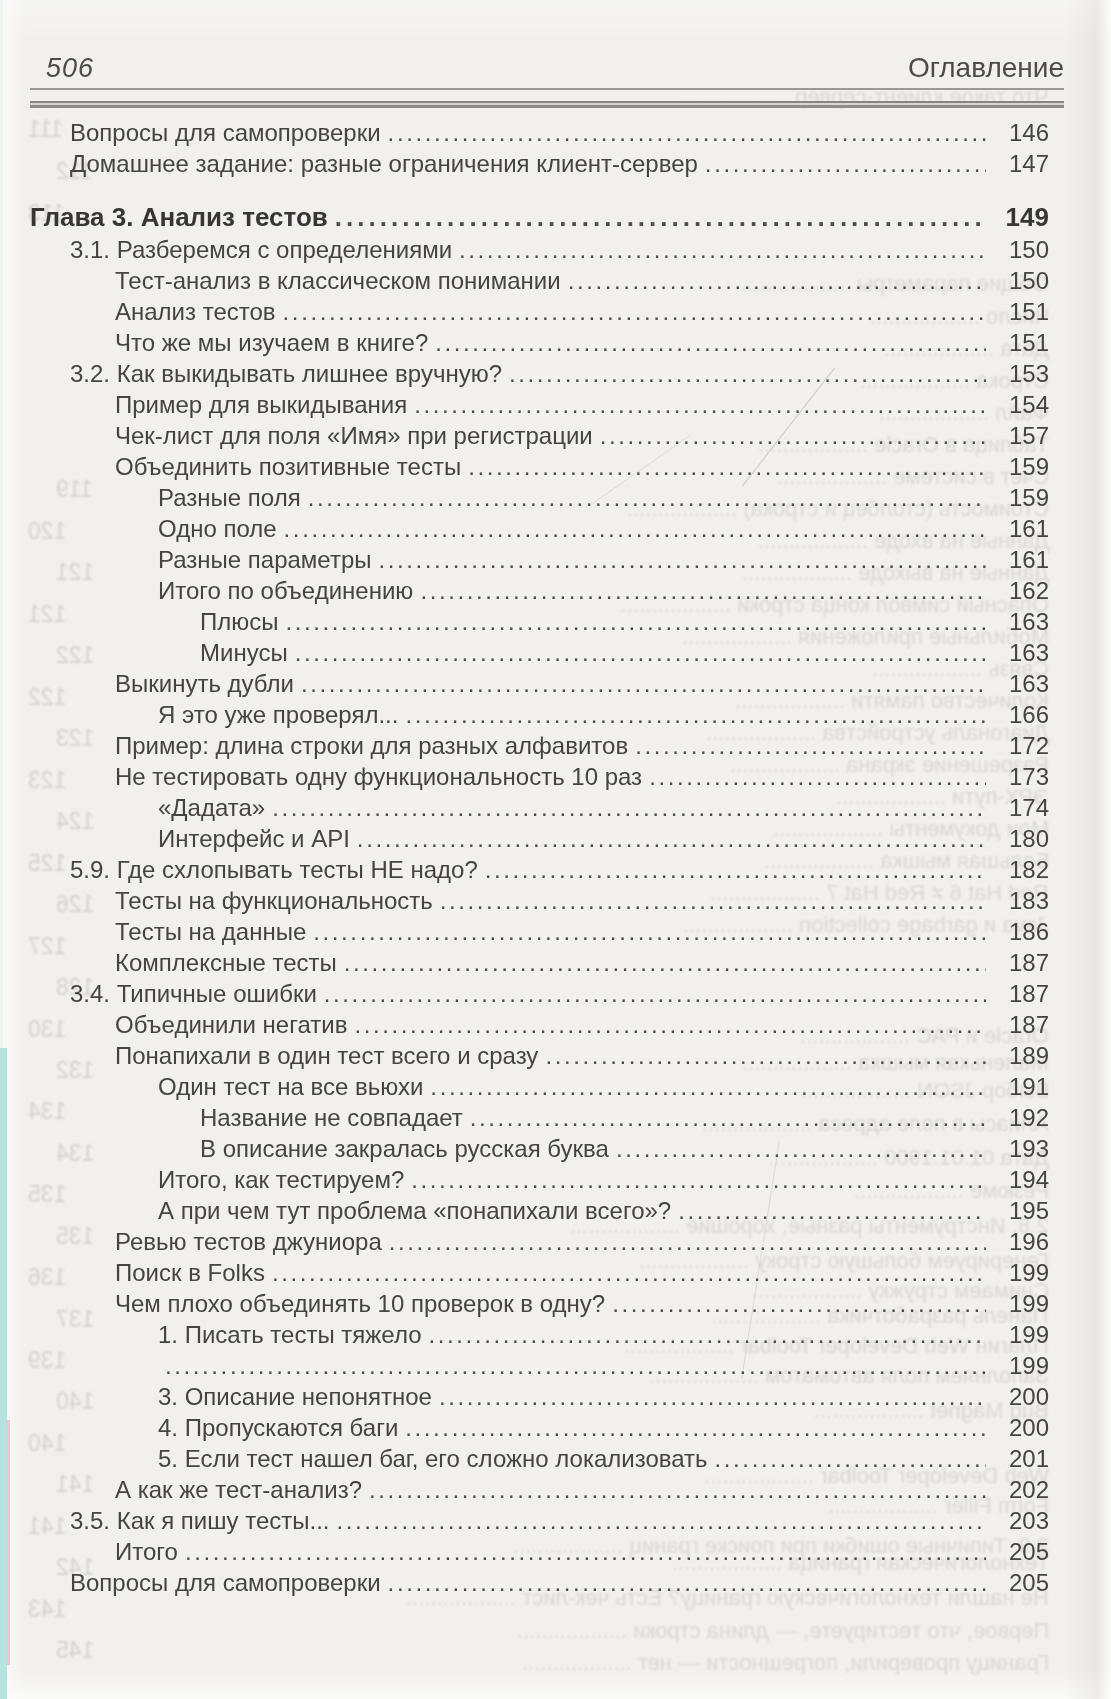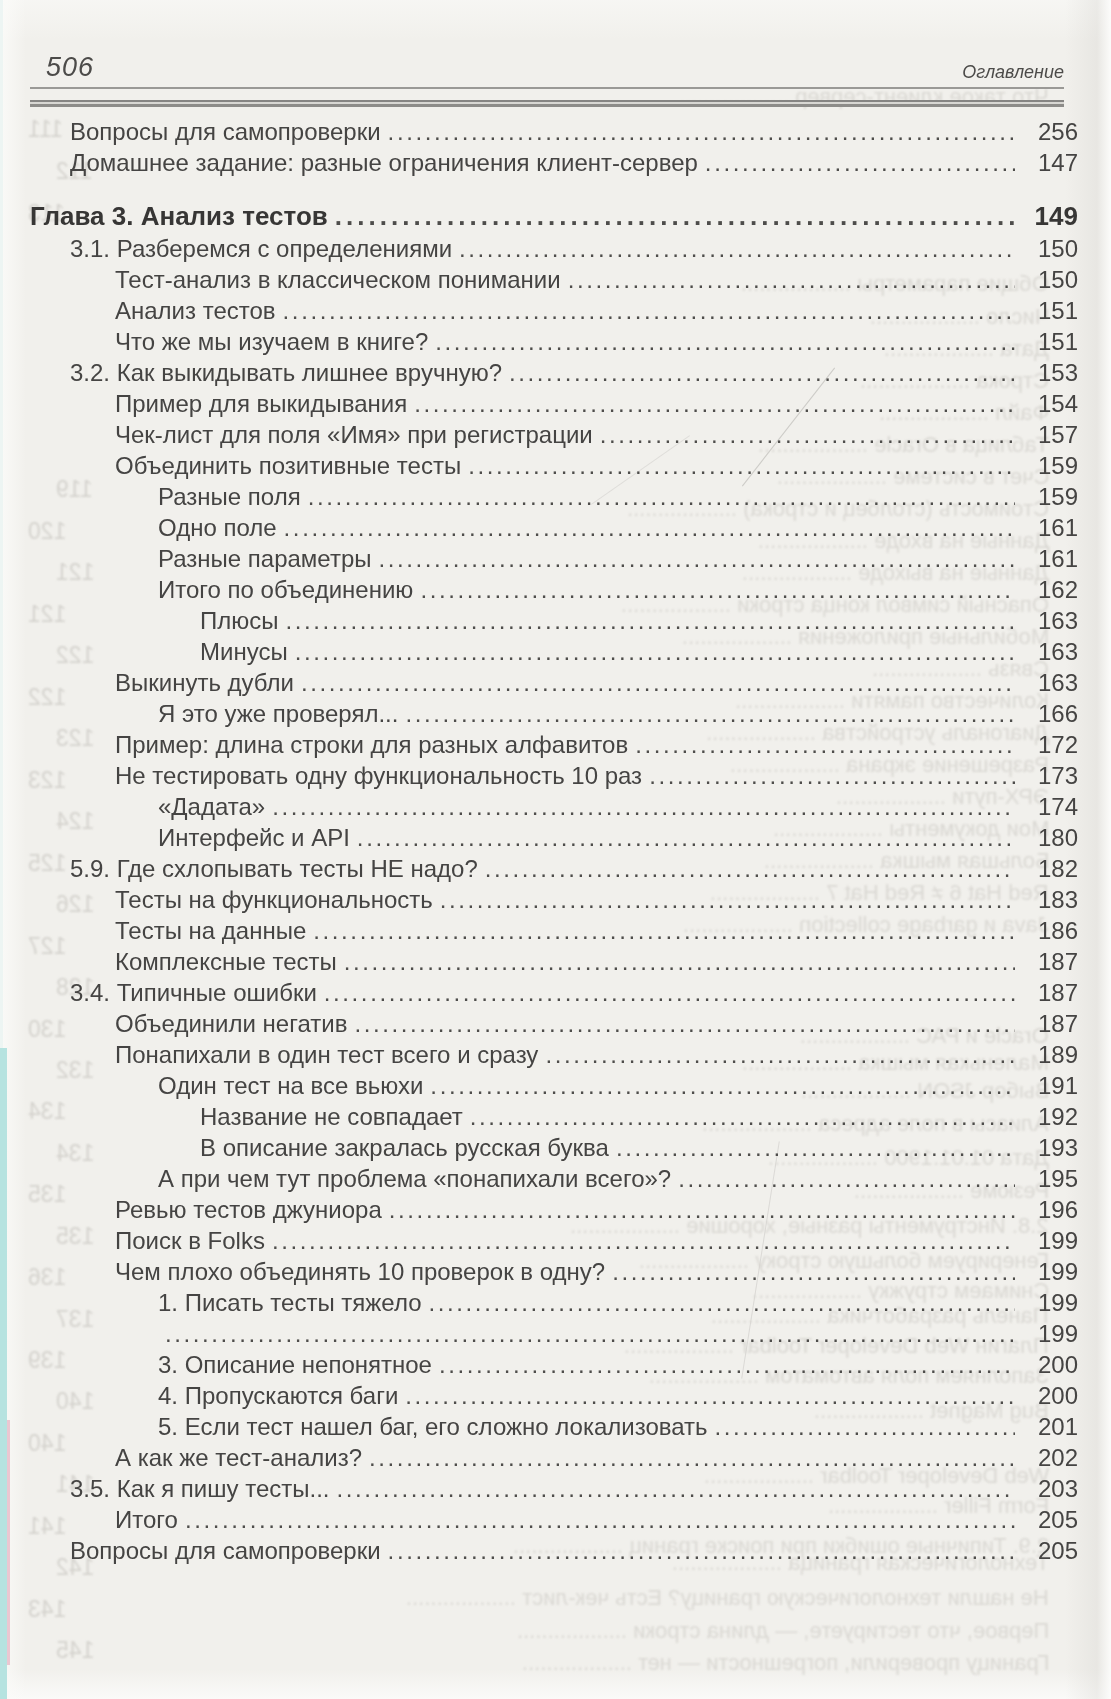--- a/index.html
+++ b/index.html
@@ -38,33 +38,33 @@
     font-size:22px;color:#d6d4cf;filter:blur(1.1px);opacity:.85;white-space:nowrap;
   }
 
   
   .content{position:relative;z-index:2;}
   .header{
     display:flex;justify-content:space-between;align-items:flex-end;
     padding:52px 47px 0 46px;
   }
   .pagenum{font-size:27px;font-style:italic;color:#4c4b49;letter-spacing:1px;}
-  .headtitle{font-size:18px;font-style:italic;color:#4c4b49;}
+  .headtitle{font-size:28px;color:#4c4b49;}
   .rule-thin{height:2px;background:#9a9996;margin:4px 47px 0 30px;}
   .rule-thick{
     height:7px;margin:11px 47px 0 30px;
     background:linear-gradient(#868583 0 2px,#d8d7d3 2px 4px,#8d8c89 4px 7px);
     filter:blur(.35px);
   }
 
   .toc{margin-top:9px;}
   .row{
     display:flex;align-items:flex-start;
     height:31px;line-height:31px;font-size:24px;
-    margin-right:33px;white-space:nowrap;
+    margin-right:62px;white-space:nowrap;
   }
   .l0{margin-left:30px;}
   .l1{margin-left:70px;}
   .l2{margin-left:115px;}
   .l3{margin-left:158px;}
   .l4{margin-left:200px;}
   .chapter{font-weight:bold;font-size:26px;height:34px;line-height:34px;margin-top:21px;color:#373635;}
   .chapter .leader{letter-spacing:4px;}
   .t{flex:0 0 auto;}
   .leader{
@@ -168,21 +168,21 @@
       <span class="pagenum">506</span>
       <span class="headtitle">Оглавление</span>
     </div>
     <div class="rule-thin"></div>
     <div class="rule-thick"></div>
 
     <div class="toc" id="toc">
         <div class="row l1">
           <span class="t">Вопросы для самопроверки</span>
           <span class="leader"></span>
-          <span class="pg">256</span>
+          <span class="pg">146</span>
         </div>
         <div class="row l1">
           <span class="t">Домашнее задание: разные ограничения клиент-сервер</span>
           <span class="leader"></span>
           <span class="pg">147</span>
         </div>
         <div class="row l0 chapter">
           <span class="t">Глава 3. Анализ тестов</span>
           <span class="leader"></span>
           <span class="pg">149</span>
@@ -331,20 +331,25 @@
           <span class="t">Название не совпадает</span>
           <span class="leader"></span>
           <span class="pg">192</span>
         </div>
         <div class="row l4">
           <span class="t">В описание закралась русская буква</span>
           <span class="leader"></span>
           <span class="pg">193</span>
         </div>
         <div class="row l3">
+          <span class="t">Итого, как тестируем?</span>
+          <span class="leader"></span>
+          <span class="pg">194</span>
+        </div>
+        <div class="row l3">
           <span class="t">А при чем тут проблема «понапихали всего»?</span>
           <span class="leader"></span>
           <span class="pg">195</span>
         </div>
         <div class="row l2">
           <span class="t">Ревью тестов джуниора</span>
           <span class="leader"></span>
           <span class="pg">196</span>
         </div>
         <div class="row l2">

